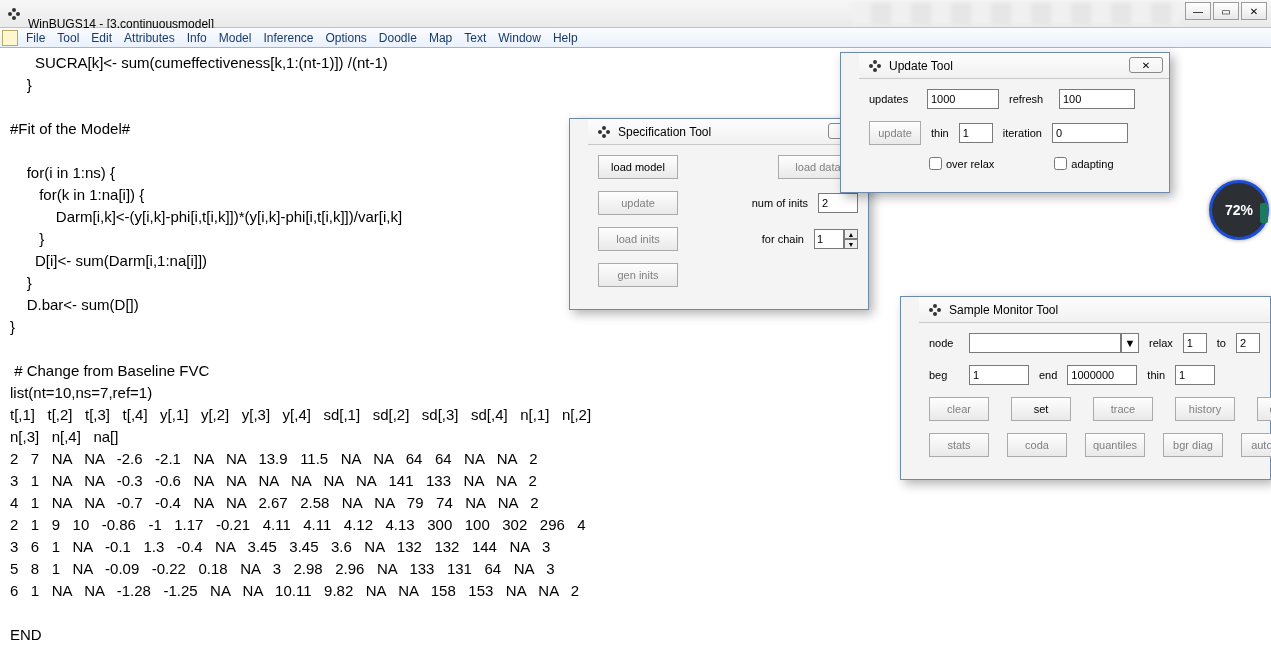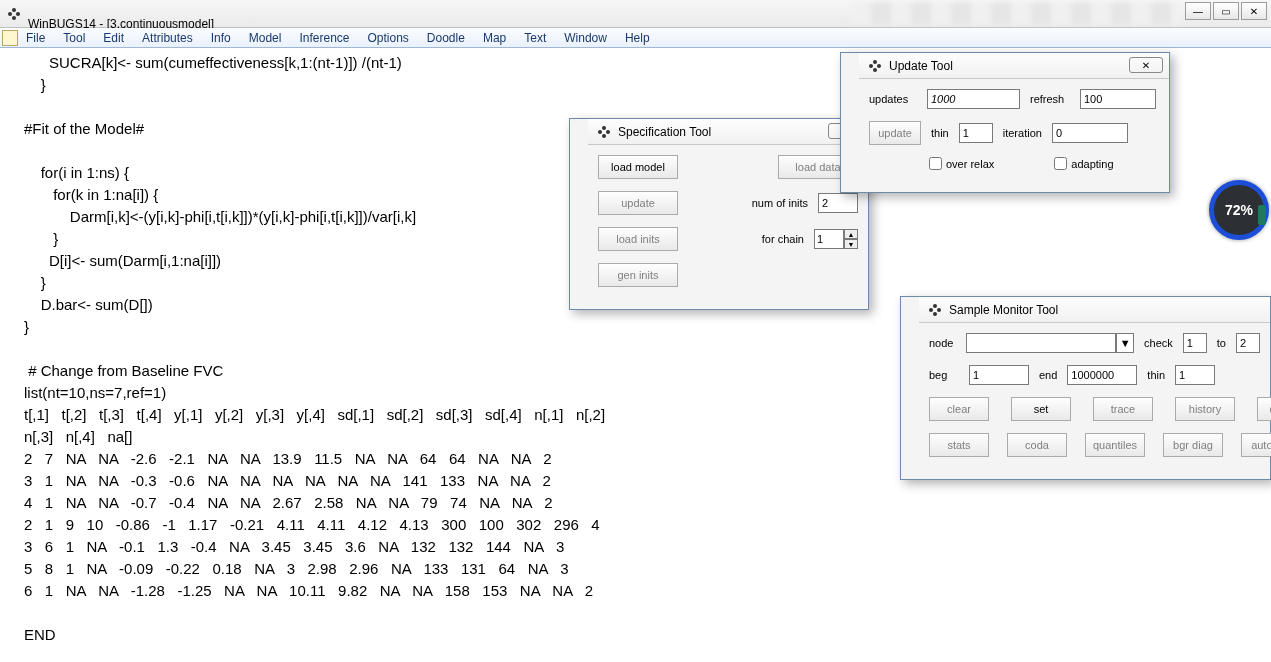--- a/index.html
+++ b/index.html
@@ -5,25 +5,25 @@
   * { box-sizing: border-box; margin: 0; padding: 0; font-family: "Segoe UI", sans-serif; }
   body { width: 1271px; height: 662px; background: #fff; position: relative; overflow: hidden; font-size: 13px; }
   
   .title-bar { height: 28px; background: linear-gradient(#f7f7f7,#eaeaea); display: flex; align-items: center; padding: 0 6px; border-bottom: 1px solid #c0c0c0; }
   .app-icon { width: 16px; height: 16px; margin-right: 6px; display:flex;align-items:center;justify-content:center;}
   .title-text { font-size: 12px; color: #000; margin-top: 20px; }
   .blur-strip { position: absolute; right: 90px; top: 2px; width: 330px; height: 22px; background: repeating-linear-gradient(90deg,#f0f0f0,#f0f0f0 20px,#e6e6e6 20px,#e6e6e6 40px); filter: blur(2px); }
   .win-btns { position: absolute; right: 4px; top: 2px; display: flex; gap: 2px; }
   .win-btn { width: 26px; height: 18px; border: 1px solid #9c9c9c; background: linear-gradient(#fff,#e8e8e8); display:flex;align-items:center;justify-content:center;font-size:10px;}
   
-  .menu-bar { height: 20px; background: linear-gradient(#fafcff,#e9f1fb); border-bottom: 1px solid #9fb7d4; display: flex; align-items: center; padding-left: 22px; gap: 10px; font-size: 12px; position:relative;}
+  .menu-bar { height: 20px; background: linear-gradient(#fafcff,#e9f1fb); border-bottom: 1px solid #9fb7d4; display: flex; align-items: center; padding-left: 22px; gap: 4px; font-size: 12px; position:relative;}
   .menu-bar .file-icon{position:absolute;left:2px;top:2px;width:16px;height:16px;background:#fff7d0;border:1px solid #b8a860;}
   .menu-item { color: #1a3a6e; padding: 1px 4px; cursor:pointer;}
   
-  .code-area { padding: 4px 24px; font-family: "Arial", sans-serif; font-size: 15px; line-height: 22px; white-space: pre; color: #000; }
+  .code-area { padding: 4px 10px; font-family: "Arial", sans-serif; font-size: 15px; line-height: 22px; white-space: pre; color: #000; }
   
   .tool-win { position: absolute; background: #f4f4f4; border: 1px solid #6d8aab; box-shadow: 4px 4px 10px rgba(0,0,0,0.3); padding-left: 18px; }
   .tool-title { height: 26px; background: linear-gradient(#fdfdfd,#f1f1f1); border-bottom: 1px solid #c8c8c8; display: flex; align-items: center; padding: 0 8px; font-size: 12px; gap: 6px; position:relative;}
   .tool-title .close-x { position: absolute; right: 6px; top: 4px; width: 34px; height: 16px; border:1px solid #888; border-radius:3px;display:flex;align-items:center;justify-content:center;font-size:10px;cursor:pointer;}
   .tool-body { padding: 10px; font-size: 11px; }
   .tool-row { display: flex; align-items: center; gap: 10px; margin-bottom: 12px; }
   .tool-btn { min-width: 80px; height: 24px; border: 1px solid #aaa; background: linear-gradient(#fefefe,#e9e9e9); font-size: 11px; display:flex;align-items:center;justify-content:center;cursor:pointer;}
   .tool-btn.disabled { color: #808080; }
   .tool-input { border: 1px solid #7a7a7a; height: 20px; padding: 1px 3px; font-size: 11px; background:#fff;}
   .lbl { font-size: 11px; color: #000; }
@@ -33,21 +33,21 @@
   .spinner input { width: 30px; height: 20px; border:1px solid #7a7a7a; font-size:11px;padding:1px 2px;}
   .spinner .arrows { width: 14px; display: flex; flex-direction: column; }
   .spinner .arrows div { flex:1; border:1px solid #7a7a7a; background:#eee;font-size:7px;display:flex;align-items:center;justify-content:center;cursor:pointer;}
   
   #spec-tool { left: 569px; top: 118px; width: 300px; }
   
   #update-tool { left: 840px; top: 52px; width: 330px; }
   
   #sample-tool { left: 900px; top: 296px; width: 371px; }
   
-  .badge { position: absolute; right: 2px; top: 180px; width: 60px; height: 60px; border-radius: 50%; background: #2c2f33; display:flex;align-items:center;justify-content:center;color:#fff;font-size:14px;font-weight:bold; border:5px solid #1d4ed8; box-shadow:0 0 4px rgba(0,0,0,0.4);}
+  .badge { position: absolute; right: 2px; top: 180px; width: 60px; height: 60px; border-radius: 50%; background: #2c2f33; display:flex;align-items:center;justify-content:center;color:#fff;font-size:14px;font-weight:bold; border:3px solid #1d4ed8; box-shadow:0 0 4px rgba(0,0,0,0.4);}
   .badge::after{content:"";position:absolute;right:-2px;top:20px;width:8px;height:20px;background:#1d7a5f;border-radius:2px;}
   .bugs-ico{display:inline-flex;width:16px;height:16px;}
   .bugs-ico svg{width:16px;height:16px;}
 </style>
 </head>
 <body>
 
 <div class="title-bar">
   <span class="bugs-ico app-icon">
     <svg viewBox="0 0 16 16">
@@ -163,21 +163,21 @@
           <circle cx="12" cy="8" r="2" fill="#333"></circle>
           <circle cx="8" cy="12" r="2" fill="#333"></circle>
         </svg>
     </span>
     <span>Update Tool</span>
     <span class="close-x">✕</span>
   </div>
   <div class="tool-body">
     <div class="tool-row">
       <span class="lbl" style="width:48px">updates</span>
-      <input class="tool-input" style="width: 93px; font-style: italic;" value="1000">
+      <input class="tool-input" style="width: 72px;" value="1000">
       <span class="lbl" style="width:40px">refresh</span>
       <input class="tool-input" style="width: 76px;" value="100">
     </div>
     <div class="tool-row">
       <div class="tool-btn disabled" style="min-width:52px">update</div>
       <span class="lbl">thin</span>
       <input class="tool-input" style="width: 34px;" value="1">
       <span class="lbl">iteration</span>
       <input class="tool-input" style="width: 76px;" value="0">
     </div>
@@ -207,21 +207,21 @@
     </span>
     <span>Sample Monitor Tool</span>
   </div>
   <div class="tool-body">
     <div class="tool-row">
       <span class="lbl" style="width:30px">node</span>
       <div style="display:flex;flex:1">
         <input class="tool-input" style="flex: 1 1 0%;">
         <div class="tool-input" style="width:18px;display:flex;align-items:center;justify-content:center;cursor:pointer">▼</div>
       </div>
-      <span class="lbl">check</span>
+      <span class="lbl">relax</span>
       <input class="tool-input" style="width: 24px;" value="1">
       <span class="lbl">to</span>
       <input class="tool-input" style="width: 24px;" value="2">
     </div>
     <div class="tool-row">
       <span class="lbl" style="width:30px">beg</span>
       <input class="tool-input" style="width: 60px;" value="1">
       <span class="lbl">end</span>
       <input class="tool-input" style="width: 70px;" value="1000000">
       <span class="lbl">thin</span>

